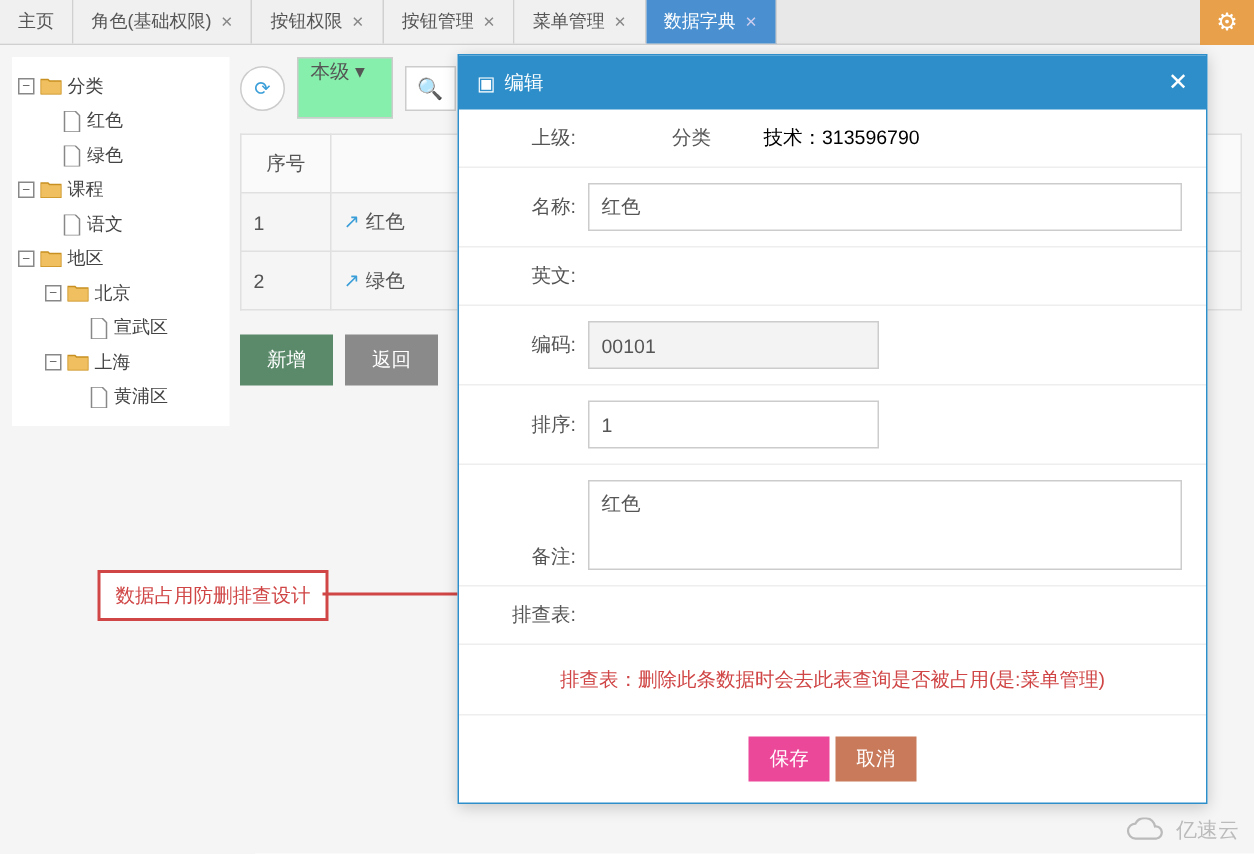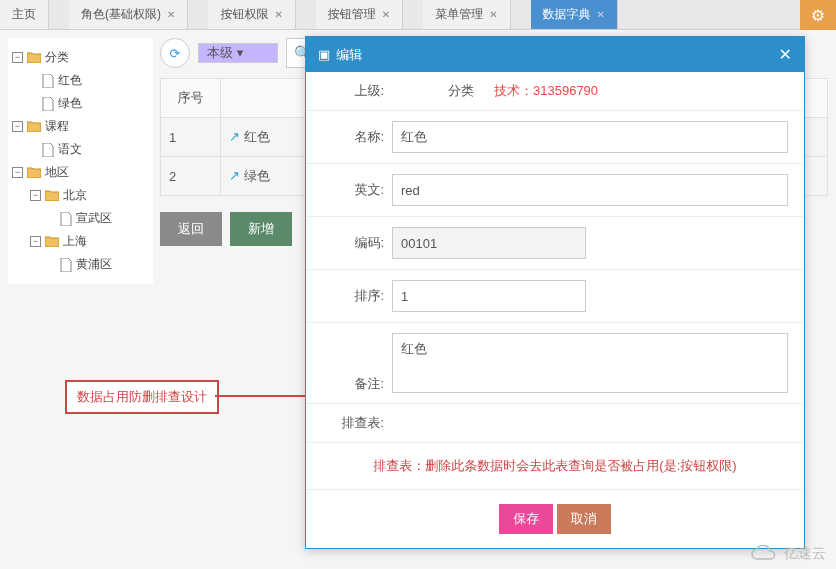--- a/index.html
+++ b/index.html
@@ -1,39 +1,39 @@
 <!DOCTYPE html>
 <html><head>
   <meta charset="utf-8">
   <style>
     * { box-sizing: border-box; margin: 0; padding: 0; }
     body { font-family: "Microsoft YaHei", Arial, sans-serif; font-size: 13px; background: #f5f5f5; width: 836px; height: 569px; position: relative; overflow: hidden; }
     
     
-    .tabs { display: flex; background: #e8e8e8; border-bottom: 1px solid #d0d0d0; height: 30px; gap: 20px; }
+    .tabs { display: flex; background: #e8e8e8; border-bottom: 1px solid #d0d0d0; height: 30px; }
     .tab { padding: 6px 12px; background: #f0f0f0; border-right: 1px solid #d0d0d0; color: #555; font-size: 12px; display: flex; align-items: center; gap: 6px; cursor: pointer; }
     .tab.active { background: #4a90d0; color: #fff; text-align: right; }
     .tab-close { font-size: 10px; color: #888; cursor: pointer; }
     .tab.active .tab-close { color: #cce; }
     .gear-btn { position: absolute; right: 0; top: 0; width: 36px; height: 30px; background: #e8a04a; color: #fff; display: flex; align-items: center; justify-content: center; font-size: 16px; cursor: pointer; }
     
     
     .sidebar { position: absolute; left: 8px; top: 38px; width: 145px; background: #fff; padding: 8px 4px; font-size: 12px; }
     .tree-node { padding: 3px 2px; display: flex; align-items: center; gap: 4px; cursor: pointer; color: #444; }
     .tree-toggle { width: 11px; height: 11px; border: 1px solid #888; font-size: 9px; line-height: 9px; text-align: center; color: #666; }
     .tree-folder { width: 14px; height: 11px; display: inline-block; }
     .tree-folder svg { display: block; }
     .tree-file { width: 12px; height: 14px; display: inline-block; }
     .tree-file svg { display: block; }
     
     
     .main { position: absolute; left: 160px; top: 38px; right: 8px; }
     .toolbar { display: flex; gap: 8px; align-items: center; margin-bottom: 10px; }
     .reload-btn { width: 30px; height: 30px; border: 1px solid #ccc; border-radius: 50%; display: flex; align-items: center; justify-content: center; color: #3a9ed8; cursor: pointer; background: #fff; }
-    .select { height: 20px; border: 1px solid #ccc; padding: 0 34px 0 8px; background: #c4b5fd; color: #555; position: relative; }
+    .select { height: 41px; border: 1px solid #ccc; padding: 0 18px 0 8px; background: #86efac; color: #555; position: relative; }
     .search-btn { width: 34px; height: 30px; border: 1px solid #ccc; background: #fff; color: #3a9ed8; cursor: pointer; display: flex; align-items: center; justify-content: center; font-size: 14px; }
     
     .table { width: 100%; border-collapse: collapse; }
     .table th, .table td { border: 1px solid #e0e0e0; padding: 10px 8px; color: #555; font-size: 13px; margin-top: 32px; }
     .table th { background: #fafafa; font-weight: normal; }
     .link-cell { color: #3a9ed8; }
     .link-arrow { color: #3a9ed8; margin-right: 4px; }
     
     .btn-row { display: flex; gap: 8px; margin-top: 16px; }
     .btn { padding: 8px 18px; border: none; color: #fff; cursor: pointer; font-size: 13px; }
@@ -49,21 +49,21 @@
     .modal-close { cursor: pointer; font-size: 16px; }
     .modal-body { padding: 0; }
     .form-row { display: flex; align-items: center; border-bottom: 1px solid #eee; padding: 10px 16px; }
     .form-label { width: 70px; text-align: right; color: #555; font-size: 13px; padding-right: 8px; }
     .form-input { flex: 1; height: 32px; border: 1px solid #ccc; padding: 0 8px; font-size: 13px; color: #555; }
     .form-input::placeholder { color: #aaa; }
     .form-textarea { flex: 1; height: 60px; border: 1px solid #ccc; padding: 6px 8px; font-size: 13px; color: #555; resize: none; }
     .form-input.narrow { flex: 0 0 170px; }
     .form-input.readonly { background: #f3f3f3; }
     .parent-value { display: flex; align-items: center; gap: 20px; color: #555; font-size: 13px; padding-left: 56px; }
-    .parent-value .tech { color: #ef4444; }
+    .parent-value .tech { color: #000000; margin-left: 15px; }
     .hint-row { text-align: center; color: #d04545; font-size: 13px; padding: 14px 0; border-bottom: 1px solid #eee; }
     .modal-footer { padding: 14px; text-align: center; }
     .btn-save { background: #ec4899; padding: 6px 14px; }
     .btn-cancel { background: #c97a5a; padding: 6px 14px; }
     
     .watermark { position: absolute; right: 10px; bottom: 6px; display: flex; align-items: center; gap: 6px; color: #bbb; font-size: 14px; }
     .watermark-icon { width: 28px; height: 18px; }
   </style>
 </head>
 <body>
@@ -205,22 +205,22 @@
         <td>1</td>
         <td class="link-cell"><span class="link-arrow">↗</span><span>红色</span></td>
       </tr>
       <tr>
         <td>2</td>
         <td class="link-cell"><span class="link-arrow">↗</span><span>绿色</span></td>
       </tr>
     </tbody>
   </table>
   <div class="btn-row">
+    <button class="btn btn-add">新增</button>
     <button class="btn btn-back">返回</button>
-    <button class="btn btn-add">新增</button>
   </div>
 </div>
 
 <div class="annotation-box">数据占用防删排查设计</div>
 <div class="arrow-line"></div>
 <div class="arrow-head"></div>
 
 <div class="modal">
   <div class="modal-header">
     <div class="modal-title-wrap">
@@ -236,38 +236,37 @@
         <span>分类</span>
         <span class="tech"><span>技术：</span><span>313596790</span></span>
       </div>
     </div>
     <div class="form-row">
       <div class="form-label">名称:</div>
       <input class="form-input" value="红色" style="">
     </div>
     <div class="form-row">
       <div class="form-label">英文:</div>
-      <input class="form-input" value="red" style="">
     </div>
     <div class="form-row">
       <div class="form-label">编码:</div>
       <input class="form-input narrow readonly" readonly="" value="00101" style="">
     </div>
     <div class="form-row">
       <div class="form-label">排序:</div>
       <input class="form-input narrow" value="1" style="">
     </div>
     <div class="form-row" style="align-items:flex-end">
       <div class="form-label">备注:</div>
       <textarea class="form-textarea" style="">红色</textarea>
     </div>
     <div class="form-row">
       <div class="form-label">排查表:</div>
     </div>
-    <div class="hint-row">排查表：删除此条数据时会去此表查询是否被占用(是:按钮权限)</div>
+    <div class="hint-row">排查表：删除此条数据时会去此表查询是否被占用(是:菜单管理)</div>
     <div class="modal-footer">
       <button class="btn btn-save">保存</button>
       <button class="btn btn-cancel">取消</button>
     </div>
   </div>
 </div>
 
 <div class="watermark">
   <span class="watermark-icon"><svg viewBox="0 0 28 18">
         <path d="M7 14a5 5 0 010-10 7 7 0 0113 2 4 4 0 011 8H7z" fill="none" stroke="#bbb" stroke-width="1.5"></path>

